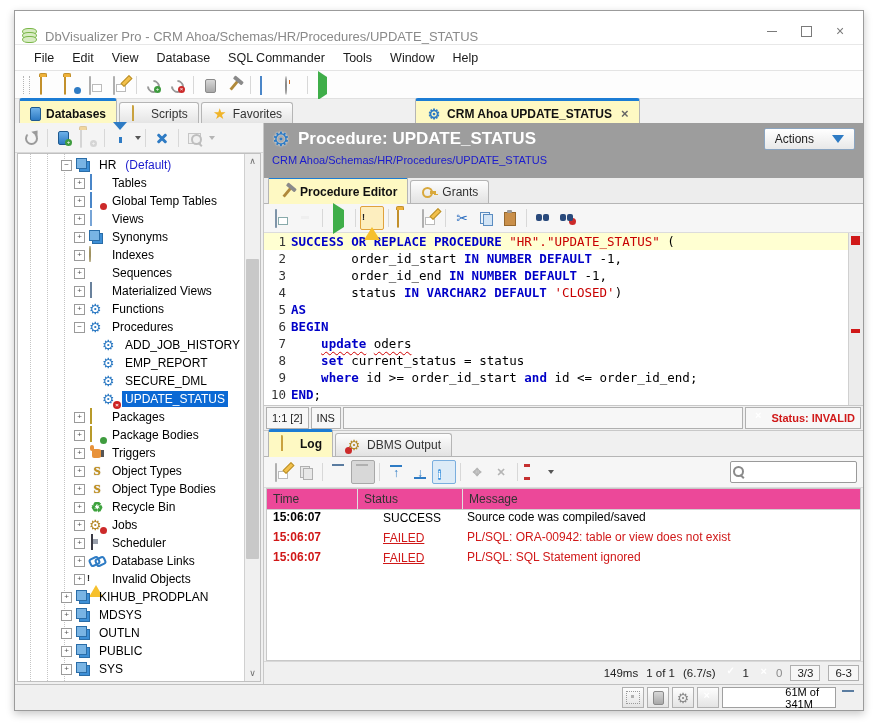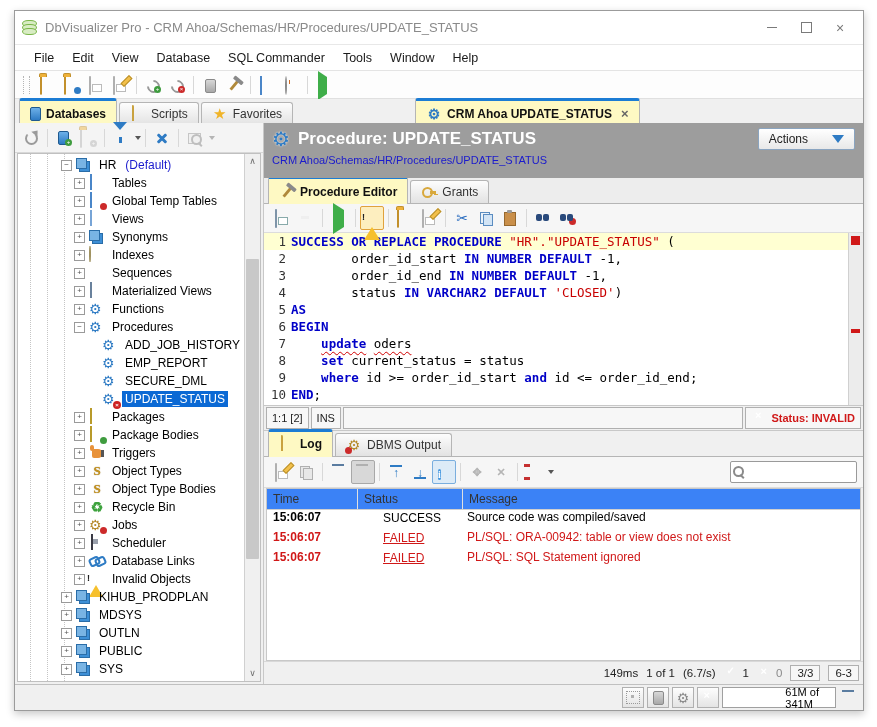--- a/index.html
+++ b/index.html
@@ -1,20 +1,20 @@
 <!DOCTYPE html>
 <html><head>
 <meta charset="utf-8">
 <style>
   html,body{margin:0;padding:0;background:#ffffff;width:877px;height:727px;overflow:hidden;
     font-family:"Liberation Sans",sans-serif;-webkit-font-smoothing:antialiased}
   .window{position:absolute;left:14px;top:10px;width:848px;height:699px;background:#f0f0f0;
     border:1px solid #9b9b9b;box-shadow:0 3px 8px rgba(0,0,0,.22)}
   
-  .titlebar{height:33px;background:#ffffff;display:flex;align-items:center;padding:0 6px;border-bottom:1px solid #e8e8e8}
+  .titlebar{height:33px;background:#ffffff;display:flex;align-items:flex-end;padding:0 6px;border-bottom:1px solid #e8e8e8}
   .title-text{color:#8a8a8a;font-size:13px;margin-left:7px;flex:1;white-space:nowrap;overflow:hidden}
   .win-btn{width:34px;height:26px;display:flex;align-items:center;justify-content:center;color:#7a7a7a;font-size:14px}
   .i-appdb{position:relative;width:17px;height:16px}
   .i-appdb b{position:absolute;left:1px;width:13px;height:5px;border:1px solid #7ab648;border-radius:50%/60%;background:#d8ecc3}
   .i-appdb b:nth-child(1){top:0}.i-appdb b:nth-child(2){top:4px}.i-appdb b:nth-child(3){top:8px}
   .max-glyph{width:9px;height:9px;border:1px solid #7a7a7a;display:inline-block}
   .min-glyph{width:10px;height:0;border-bottom:1px solid #7a7a7a;display:inline-block}
   
   .menubar{height:25px;background:#fff;display:flex;align-items:center;padding-left:10px;border-bottom:1px solid #e4e4e4}
   .menu-item{font-size:12.5px;color:#1a1a1a;padding:3px 9px;cursor:default}
@@ -134,21 +134,21 @@
   .tree-sb{width:15px;background:#f0f0f0;border-left:1px solid #d0d0d0;position:relative}
   .sb-arrow{position:absolute;left:0;width:15px;height:15px;color:#707070;font-size:9px;text-align:center;line-height:15px}
   .sb-thumb{position:absolute;left:1px;width:13px;background:#c8c8c8;border-radius:1px}
   
   .right-panel{flex:1;display:flex;flex-direction:column;background:#f0f0f0;min-width:0}
   .obj-header{height:50px;background:#9d9d9d;padding:5px 8px 0 8px;position:relative}
   .obj-title-row{display:flex;align-items:center;gap:8px}
   .obj-title{color:#fff;font-size:17px;font-weight:bold;flex:1}
   .obj-gear{font-size:20px;color:#2e7bc4;text-shadow:0 0 2px #fff;line-height:20px}
   .breadcrumb{color:#1a1acd;font-size:11px;margin-top:4px}
-  .actions-btn{display:flex;align-items:center;gap:24px;background:linear-gradient(#fff,#e8e8e8);border:1px solid #8aa4c0;border-radius:2px;
+  .actions-btn{display:flex;align-items:center;gap:18px;background:linear-gradient(#fff,#e8e8e8);border:1px solid #8aa4c0;border-radius:2px;
     padding:3px 10px;font-size:12px;color:#222}
   .actions-btn .tri{width:0;height:0;border-left:6px solid transparent;border-right:6px solid transparent;border-top:8px solid #2e7bc4}
   .sub-tabstrip{height:25px;display:flex;align-items:flex-end;background:#ededed;padding-left:4px;border-bottom:1px solid #b5b5b5}
   .editor-toolbar{height:28px;display:flex;align-items:center;background:#f6f6f6;border-bottom:1px solid #dcdcdc;padding-left:6px}
   
   .code-area{flex:1;display:flex;background:#fff;border-bottom:1px solid #c8c8c8;min-height:0}
   .code-scroll{flex:1;overflow:hidden;font-family:"DejaVu Sans Mono",monospace;font-size:12.5px;line-height:17px}
   .code-line{display:flex;white-space:pre}
   .code-line.hl{background:#ffffd2}
   .lnum{width:22px;text-align:right;padding-right:5px;color:#333;flex:0 0 auto}
@@ -161,21 +161,21 @@
   
   .ed-status{height:22px;display:flex;align-items:stretch;gap:2px;padding:1px 2px;background:#f0f0f0;border-bottom:1px solid #c8c8c8;font-size:11px}
   .seg{border:1px solid #b0b0b0;background:#f7f7f7;display:flex;align-items:center;padding:0 5px;color:#222}
   .seg.grow{flex:1}
   .seg.invalid{color:#d01818;gap:4px;font-weight:bold}
   
   .log-toolbar{height:30px;display:flex;align-items:center;background:#f6f6f6;border-bottom:1px solid #dcdcdc;padding:0 6px}
   .search-box{margin-left:auto;width:125px;height:20px;border:1px solid #9a9a9a;background:#fff;display:flex;align-items:center;border-radius:2px}
   .search-box input{border:none;outline:none;flex:1;font-size:11px;min-width:0;background:transparent}
   .log-table{flex:1;background:#fff;border:1px solid #c8c8c8;margin:0 2px;font-size:12px;overflow:hidden}
-  .lt-head{display:flex;background:#3b82f6;border-bottom:1px solid #d0d0d0;color:#333}
+  .lt-head{display:flex;background:#ec4899;border-bottom:1px solid #d0d0d0;color:#333}
   .lt-cell{padding:3px 6px;border-right:1px solid #e0e0e0;display:flex;align-items:center;gap:4px}
   .c-time{width:78px;flex:0 0 auto}.c-status{width:92px;flex:0 0 auto}.c-msg{flex:1;border-right:none}
   .lt-row{display:flex;height:20px;align-items:flex-start}
   .lt-row .lt-cell{border-right:none;padding:0 6px}
   .row-fail{color:#d01818}
   .row-fail .t{font-weight:bold}
   .row-ok .t{font-weight:bold;color:#000}
   .status-word.fail{text-decoration:underline}
   .log-stats{height:22px;display:flex;align-items:center;justify-content:flex-end;gap:8px;background:#f0f0f0;
     border-top:1px solid #d8d8d8;padding:0 4px;font-size:11.5px;color:#222}

